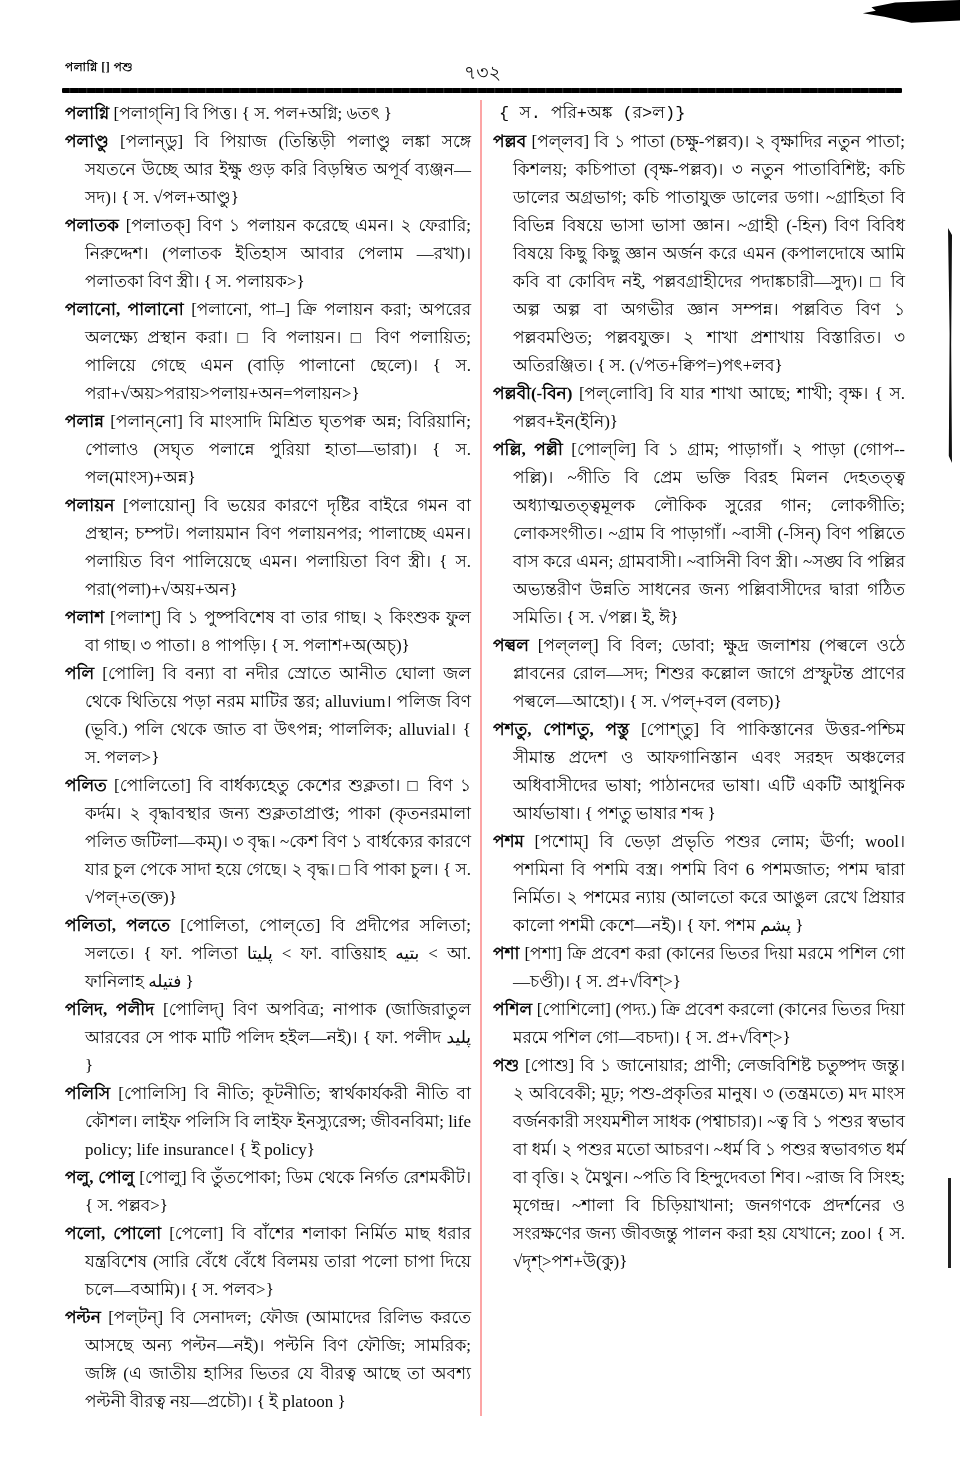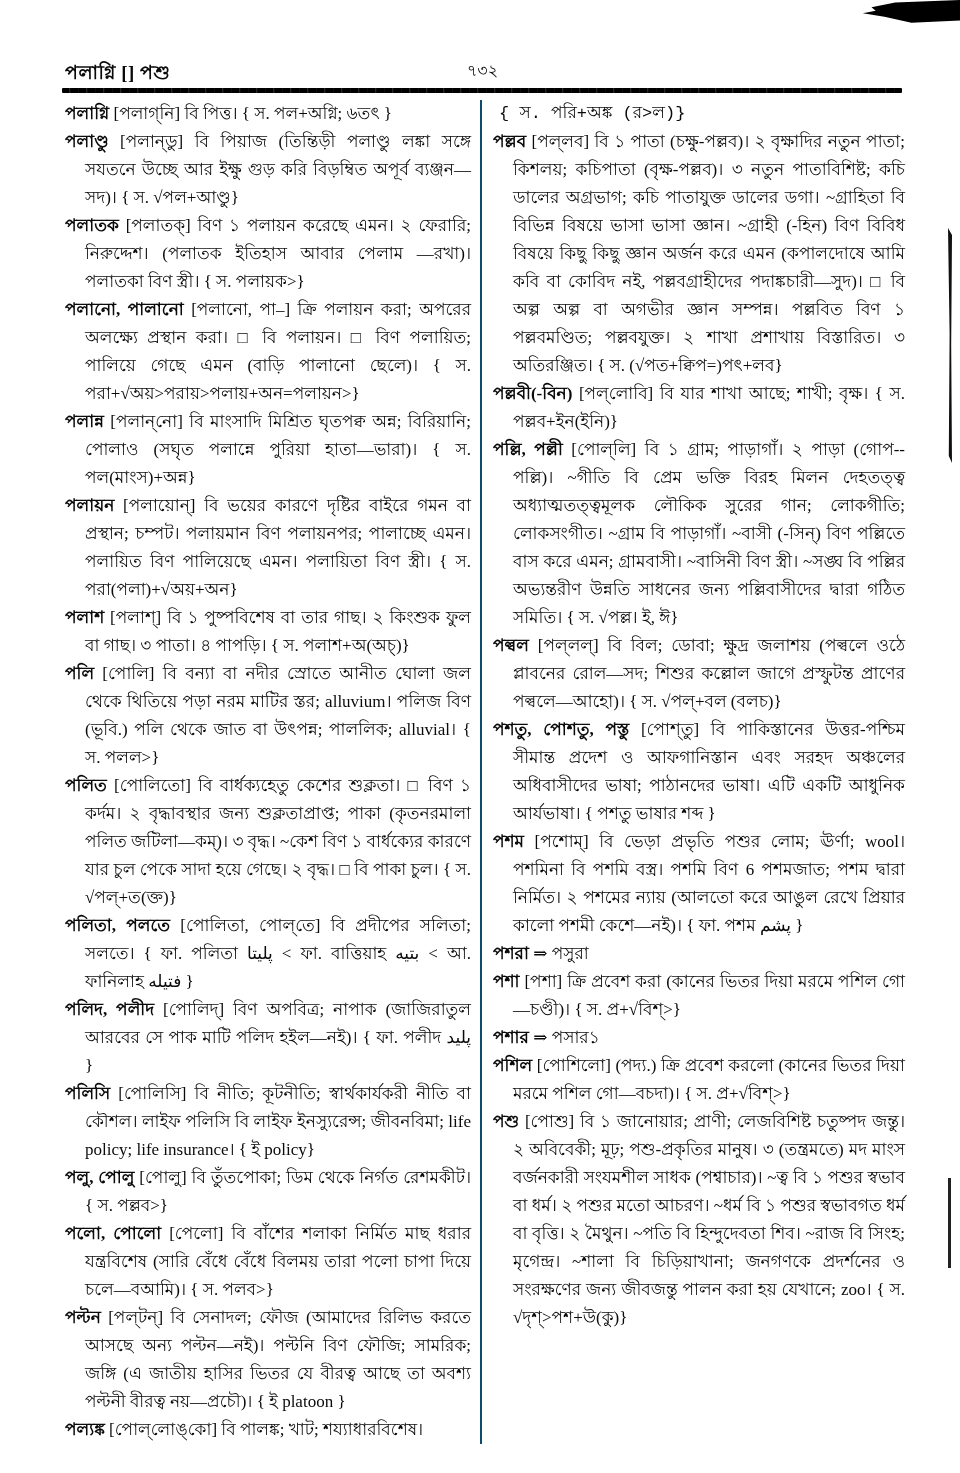--- a/index.html
+++ b/index.html
@@ -31,25 +31,25 @@
     position: absolute; right: 9px; top: 1178px;
     width: 3px; height: 90px; background: #222;
   }
   
   .header {
     position: absolute; top: 58px; left: 65px; right: 60px;
     height: 30px;
   }
   .guide-words {
     position: absolute; left: 0; top: 0;
-    font-weight: bold; font-size: 19px; letter-spacing: 0.5px;
+    font-weight: bold; font-size: 12px; letter-spacing: 0.5px;
   }
   .page-number {
     position: absolute; left: 0; right: 0; top: 0;
-    text-align: center; font-size: 16px;
+    text-align: center; font-size: 19px;
   }
   .header-rule {
     position: absolute; top: 88px; left: 62px; right: 58px;
     height: 5px;
     background:
       repeating-linear-gradient(90deg,
         #000 0px, #000 7px, #333 7px, #000 9px, #000 16px, #1a1a1a 17px);
     border-radius: 1px;
   }
   
@@ -57,21 +57,21 @@
     position: absolute; top: 100px; left: 65px;
     width: 840px;
     display: flex;
   }
   .col {
     width: 406px;
     font-size: 17px;
     line-height: 28px;
     text-align: justify;
   }
-  .col.left  { padding-right: 9px; border-right: 2px solid #0c4a6e; }
+  .col.left  { padding-right: 9px; border-right: 2px solid #fca5a5; }
   .col.right { padding-left: 11px; width: 412px; }
   p.entry {
     margin: 0;
     padding-left: 20px;
     text-indent: -20px;
   }
   p.entry.cont {
     text-indent: 0;
     padding-left: 6px;
     font-family: Liberation Mono, monospace;
@@ -120,44 +120,41 @@
 
     <p class="entry"><span class="head">পলিসি</span><span class="body"> [পোলিসি] বি নীতি; কূটনীতি; স্বার্থকার্যকরী নীতি বা কৌশল। লাইফ পলিসি বি লাইফ ইনস্যুরেন্স; জীবনবিমা; life policy; life insurance। { ই policy}</span></p>
 
     <p class="entry"><span class="head">পলু, পোলু</span><span class="body"> [পোলু] বি তুঁতপোকা; ডিম থেকে নির্গত রেশমকীট। { স. পল্লব&gt;}</span></p>
 
 
     <p class="entry"><span class="head">পলো, পোলো</span><span class="body"> [পেলো] বি বাঁশের শলাকা নির্মিত মাছ ধরার যন্ত্রবিশেষ (সারি বেঁধে বেঁধে বিলময় তারা পলো চাপা দিয়ে চলে—বআমি)। { স. পলব&gt;}</span></p>
 
     <p class="entry"><span class="head">পল্টন</span><span class="body"> [পল্‌টন্‌] বি সেনাদল; ফৌজ (আমাদের রিলিভ করতে আসছে অন্য পল্টন—নই)। পল্টনি বিণ ফৌজি; সামরিক; জঙ্গি (এ জাতীয় হাসির ভিতর যে বীরত্ব আছে তা অবশ্য পল্টনী বীরত্ব নয়—প্রচৌ)। { ই platoon }</span></p>
 
-    <p class="entry"><span class="head">পল্যঙ্ক</span><span class="body"> [পোল্‌লোঙ্‌কো] বি পালঙ্ক; খাট; শয্যাধারবিশেষ।</span></p>
   </div>
     <div class="col right" id="col-right">
     <p class="entry cont"><span class="body">{ স. পরি+অঙ্ক (র&gt;ল)}</span></p>
 
     <p class="entry"><span class="head">পল্লব</span><span class="body"> [পল্‌লব] বি ১ পাতা (চক্ষু-পল্লব)। ২ বৃক্ষাদির নতুন পাতা; কিশলয়; কচিপাতা (বৃক্ষ-পল্লব)। ৩ নতুন পাতাবিশিষ্ট; কচি ডালের অগ্রভাগ; কচি পাতাযুক্ত ডালের ডগা। ~গ্রাহিতা বি বিভিন্ন বিষয়ে ভাসা ভাসা জ্ঞান। ~গ্রাহী (-হিন) বিণ বিবিধ বিষয়ে কিছু কিছু জ্ঞান অর্জন করে এমন (কপালদোষে আমি কবি বা কোবিদ নই, পল্লবগ্রাহীদের পদাঙ্কচারী—সুদ)। □ বি অল্প অল্প বা অগভীর জ্ঞান সম্পন্ন। পল্লবিত বিণ ১ পল্লবমণ্ডিত; পল্লবযুক্ত। ২ শাখা প্রশাখায় বিস্তারিত। ৩ অতিরঞ্জিত। { স. (√পত+ক্বিপ=)পৎ+লব}</span></p>
 
     <p class="entry"><span class="head">পল্লবী(-বিন)</span><span class="body"> [পল্‌লোবি] বি যার শাখা আছে; শাখী; বৃক্ষ। { স. পল্লব+ইন(ইনি)}</span></p>
 
     <p class="entry"><span class="head">পল্লি, পল্লী</span><span class="body"> [পোল্‌লি] বি ১ গ্রাম; পাড়াগাঁ। ২ পাড়া (গোপ--পল্লি)। ~গীতি বি প্রেম ভক্তি বিরহ মিলন দেহতত্ত্ব অধ্যাত্মতত্ত্বমূলক লৌকিক সুরের গান; লোকগীতি; লোকসংগীত। ~গ্রাম বি পাড়াগাঁ। ~বাসী (-সিন্‌) বিণ পল্লিতে বাস করে এমন; গ্রামবাসী। ~বাসিনী বিণ স্ত্রী। ~সঙ্ঘ বি পল্লির অভ্যন্তরীণ উন্নতি সাধনের জন্য পল্লিবাসীদের দ্বারা গঠিত সমিতি। { স. √পল্ল। ই, ঈ}</span></p>
 
     <p class="entry"><span class="head">পল্বল</span><span class="body"> [পল্‌লল্‌] বি বিল; ডোবা; ক্ষুদ্র জলাশয় (পল্বলে ওঠে প্লাবনের রোল—সদ; শিশুর কল্লোল জাগে প্রস্ফুটন্ত প্রাণের পল্বলে—আহো)। { স. √পল্‌+বল (বলচ)}</span></p>
 
     <p class="entry"><span class="head">পশতু, পোশতু, পস্তু</span><span class="body"> [পোশ্‌তু] বি পাকিস্তানের উত্তর-পশ্চিম সীমান্ত প্রদেশ ও আফগানিস্তান এবং সরহদ অঞ্চলের অধিবাসীদের ভাষা; পাঠানদের ভাষা। এটি একটি আধুনিক আর্যভাষা। { পশতু ভাষার শব্দ }</span></p>
 
     <p class="entry"><span class="head">পশম</span><span class="body"> [পশোম্‌] বি ভেড়া প্রভৃতি পশুর লোম; ঊর্ণা; wool। পশমিনা বি পশমি বস্ত্র। পশমি বিণ 6 পশমজাত; পশম দ্বারা নির্মিত। ২ পশমের ন্যায় (আলতো করে আঙুল রেখে প্রিয়ার কালো পশমী কেশে—নই)। { ফা. পশম پشم  }</span></p>
 
 
-    <p class="entry"><span class="head">পশরা</span><span class="body"> ⇒ পসুরা</span></p>
 
 
     <p class="entry"><span class="head">পশা</span><span class="body"> [পশা] ক্রি প্রবেশ করা (কানের ভিতর দিয়া মরমে পশিল গো—চণ্ডী)। { স. প্র+√বিশ্‌&gt;}</span></p>
 
-    <p class="entry"><span class="head">পশার</span><span class="body"> ⇒ পসার১</span></p>
 
 
     <p class="entry"><span class="head">পশিল</span><span class="body"> [পোশিলো] (পদ্য.) ক্রি প্রবেশ করলো (কানের ভিতর দিয়া মরমে পশিল গো—বচদা)। { স. প্র+√বিশ্‌&gt;}</span></p>
 
     <p class="entry"><span class="head">পশু</span><span class="body"> [পোশু] বি ১ জানোয়ার; প্রাণী; লেজবিশিষ্ট চতুষ্পদ জন্তু। ২ অবিবেকী; মূঢ়; পশু-প্রকৃতির মানুষ। ৩ (তন্ত্রমতে) মদ মাংস বর্জনকারী সংযমশীল সাধক (পশ্বাচার)। ~ত্ব বি ১ পশুর স্বভাব বা ধর্ম। ২ পশুর মতো আচরণ। ~ধর্ম বি ১ পশুর স্বভাবগত ধর্ম বা বৃত্তি। ২ মৈথুন। ~পতি বি হিন্দুদেবতা শিব। ~রাজ বি সিংহ; মৃগেন্দ্র। ~শালা বি চিড়িয়াখানা; জনগণকে প্রদর্শনের ও সংরক্ষণের জন্য জীবজন্তু পালন করা হয় যেখানে; zoo। { স. √দৃশ্‌&gt;পশ+উ(কু)}</span></p>
   </div>
   </div>
 
 </div>
 

